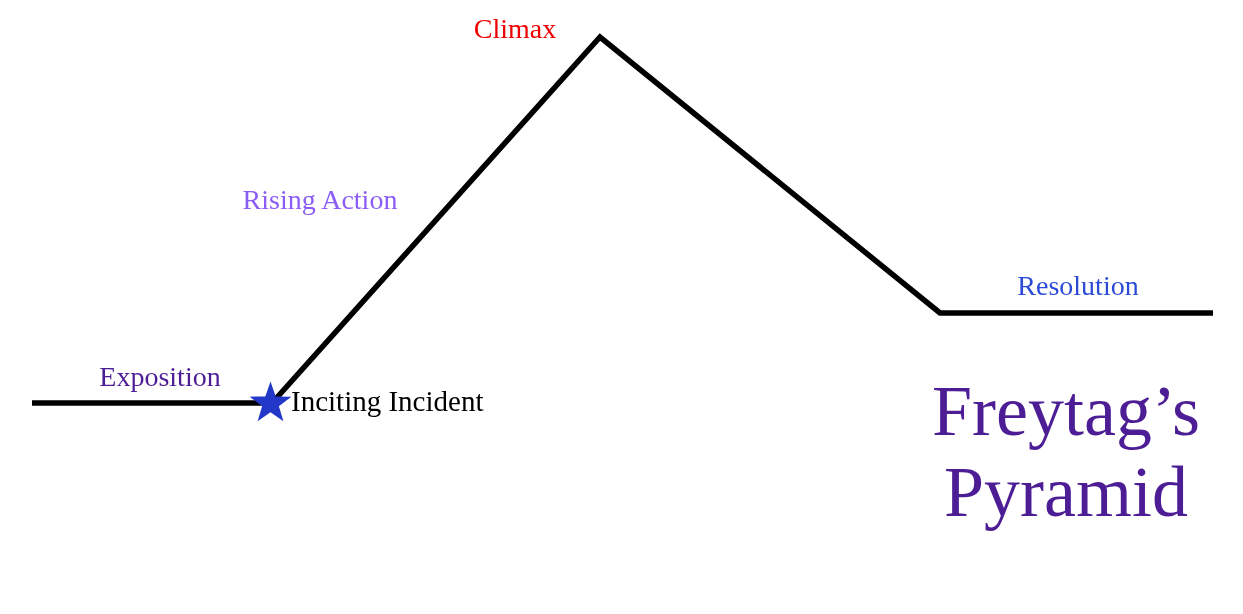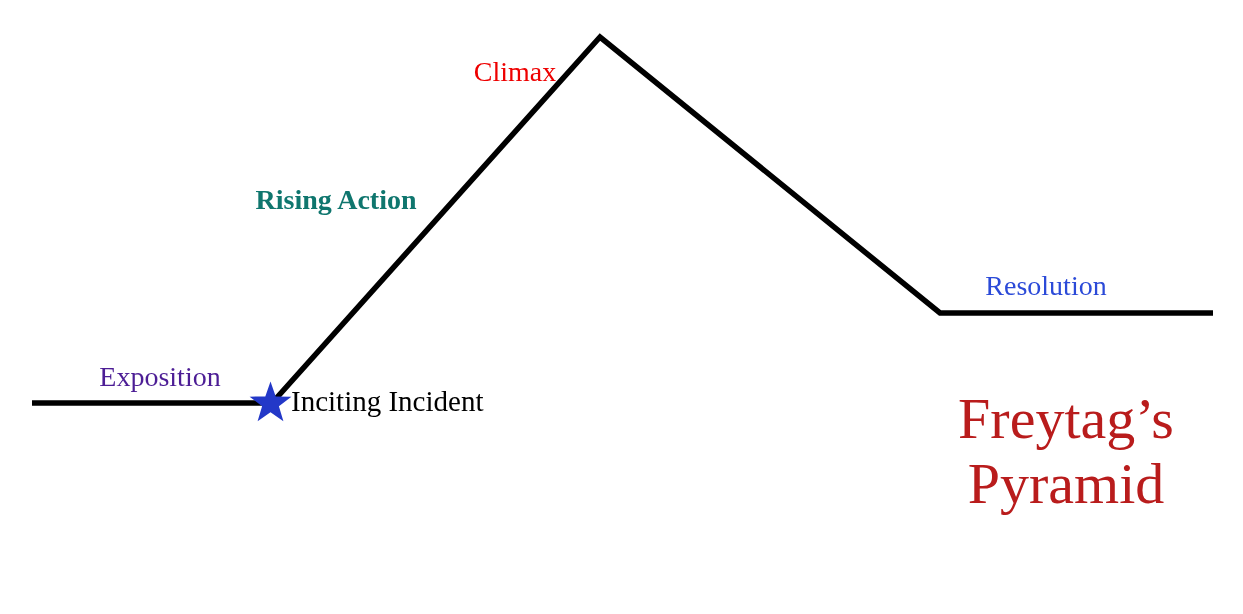--- a/index.html
+++ b/index.html
@@ -31,42 +31,42 @@
   }
   .label.left-anchored {
     transform: translate(0, -50%);
   }
   .title {
     position: absolute;
     left: 1066px;
     top: 452px;
     transform: translate(-50%, -50%);
     width: 320px;
-    font-size: 58px;
+    font-size: 72px;
     line-height: 1.12;
     text-align: center;
-    color: #b91c1c;
+    color: #4c1d95;
   }
 </style>
 </head>
 <body>
 
 <div class="stage">
 
   <svg class="plot-svg" viewBox="0 0 1243 614" xmlns="http://www.w3.org/2000/svg" aria-hidden="true">
     <polyline points="32,403 272,403 600,37 940,313 1213,313" fill="none" stroke-width="5.5" stroke-linejoin="miter" stroke-linecap="butt" stroke="#000000"></polyline>
     <polygon points="270.5,381.5 275.7,396.4 291.4,396.7 278.9,406.2 283.4,421.3 270.5,412.3 257.6,421.3 262.1,406.2 249.6,396.7 265.3,396.4" fill="#2338c8"></polygon>
   </svg>
 
   <div class="label" style="left: 160px; top: 377px; color: #4c1d95;">Exposition</div>
 
   <div class="label left-anchored" style="left: 291px; top: 401px; font-size: 29px; color: rgb(0, 0, 0);">Inciting Incident</div>
 
-  <div class="label" style="left: 336px; top: 200px; color: #0f766e; font-weight: bold;">Rising Action</div>
+  <div class="label" style="left: 320px; top: 200px; color: #8b5cf6;">Rising Action</div>
 
-  <div class="label" style="left: 515px; top: 29px; color: rgb(238, 0, 0); margin-top: 43px;">Climax</div>
+  <div class="label" style="left: 515px; top: 29px; color: rgb(238, 0, 0);">Climax</div>
 
 
-  <div class="label" style="left: 1046px; top: 286px; color: rgb(43, 74, 216);">Resolution</div>
+  <div class="label" style="left: 1078px; top: 286px; color: rgb(43, 74, 216);">Resolution</div>
 
   <div class="title">Freytag’s Pyramid</div>
 
 </div>
 
 </body></html>

